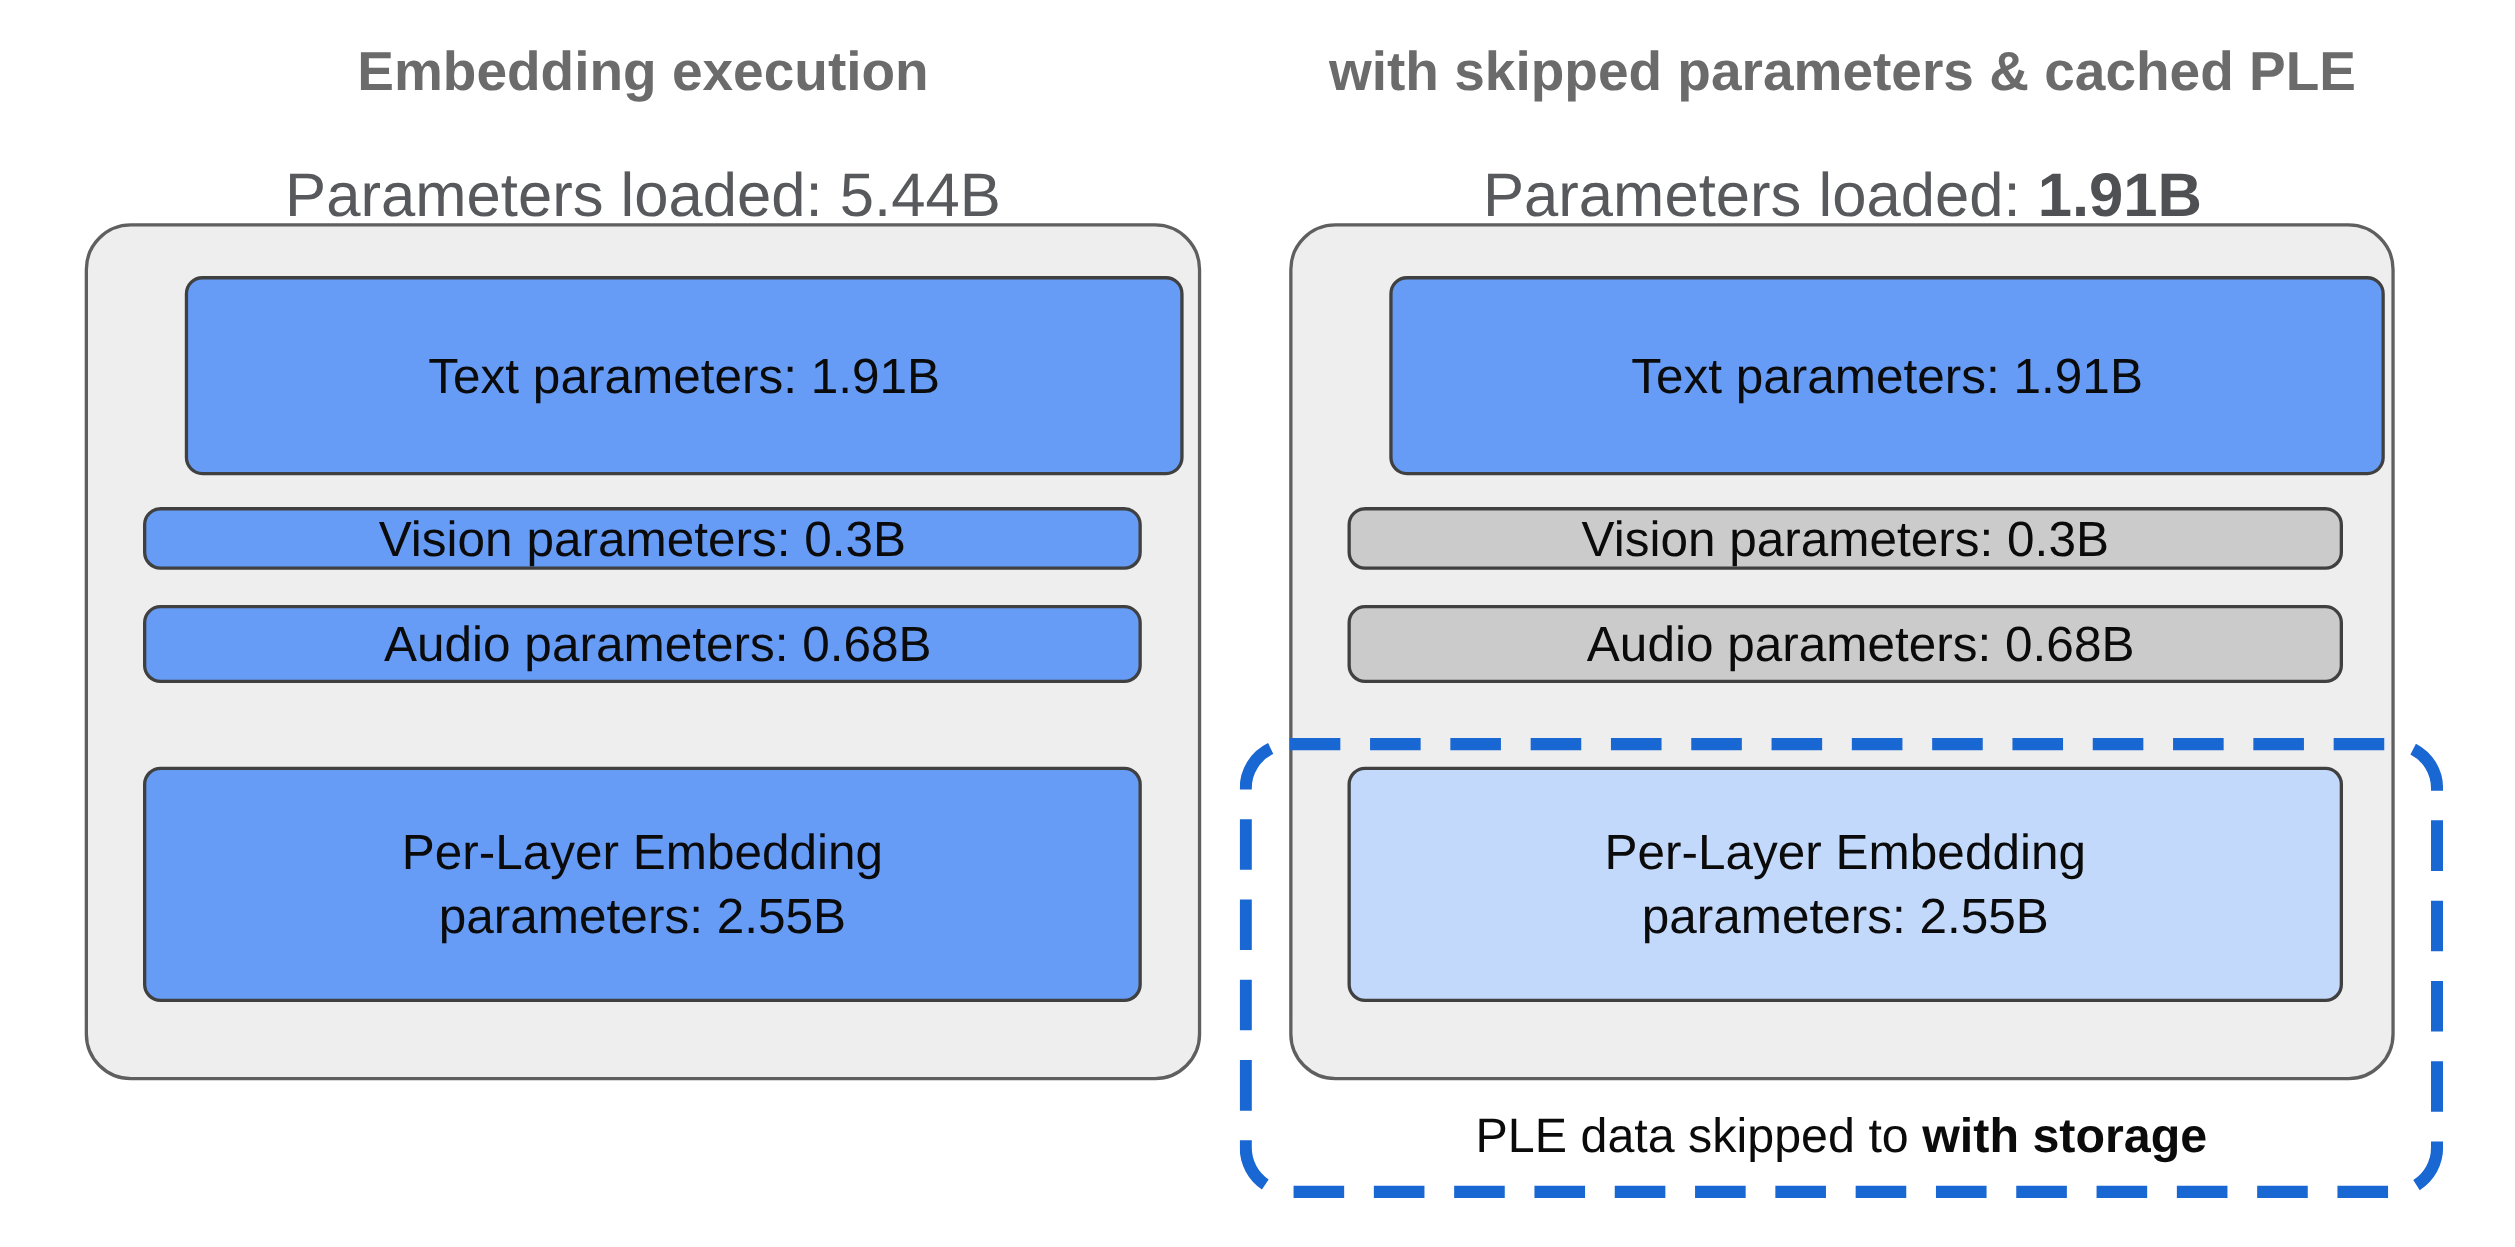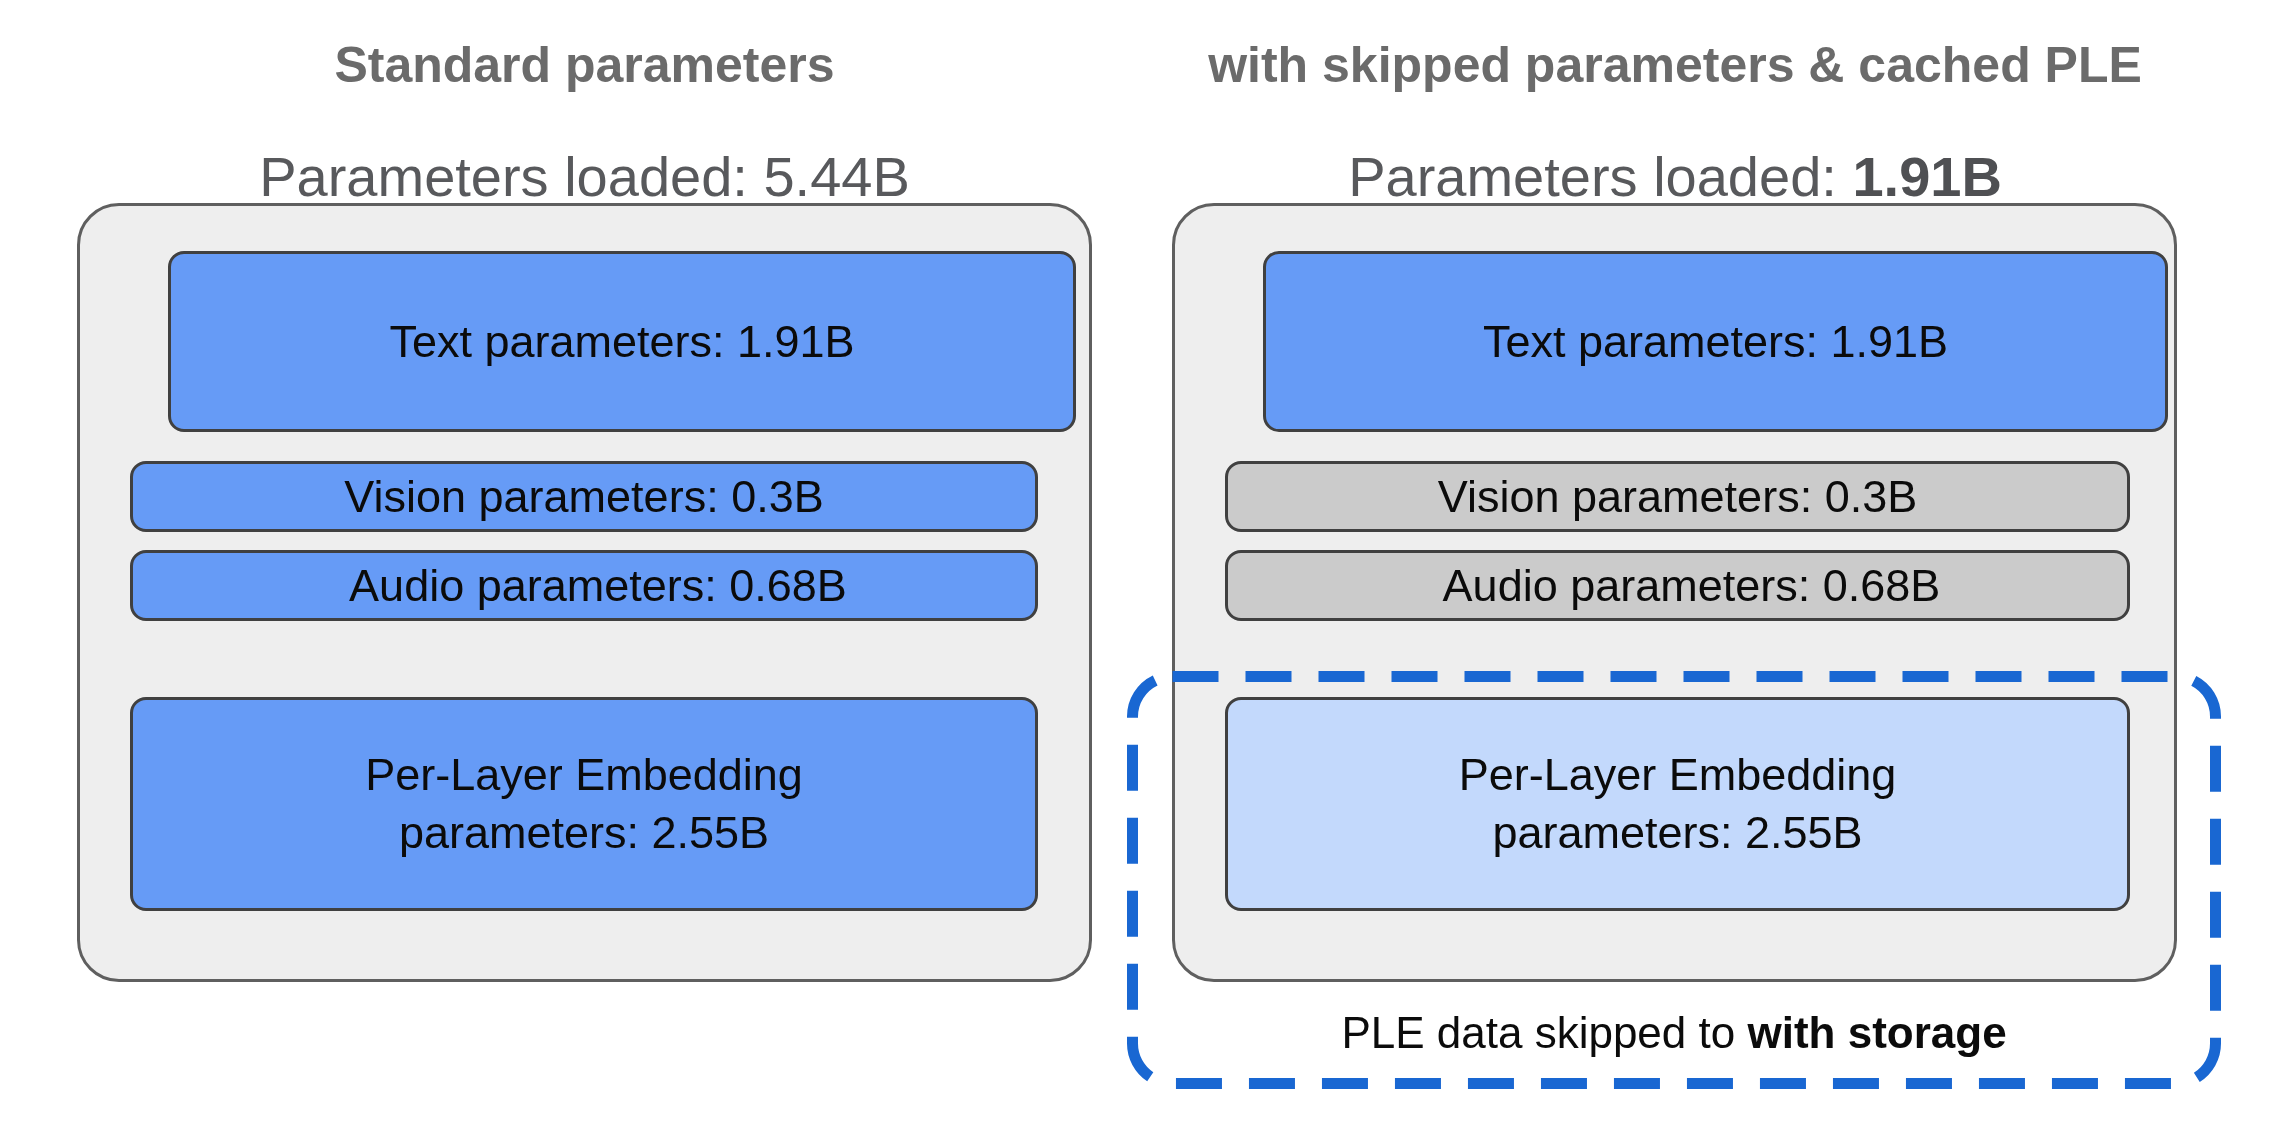--- a/index.html
+++ b/index.html
@@ -68,21 +68,21 @@
     text-align: center;
     font-size: 45px;
     line-height: 1.28;
     color: #0b0b0b;
     white-space: pre-line;
   }
   .container.left  .pbox { width: 908px; }
   .container.right .pbox { width: 905px; }
 
   .row-text   { top: 45px;  height: 181px; margin-left: 38px; }
-  .row-vision { top: 255px; height: 71px;  }
+  .row-vision { top: 255px; height: 57px;  }
   .row-audio  { top: 344px; height: 71px; padding-left: 28px;  }
   .row-ple    { top: 491px; height: 214px; }
 
   .fill-loaded  { background: #669bf6; }
   .fill-skipped { background: #cbcbcb; }
   .fill-cached  { background: #c3d9fc; }
 
   
   .dashed-svg {
     position: absolute;
@@ -104,21 +104,21 @@
     color: #0b0b0b;
     z-index: 6;
   }
   .cache-caption .bold-val { font-weight: 700; }
 </style>
 </head>
 <body>
 
 <div class="canvas">
 
-  <div class="col-title left">Standard parameters</div>
+  <div class="col-title left">Embedding execution</div>
 
   <div class="col-subtitle left">
     <span>Parameters loaded: </span><span>5.44B</span>
   </div>
 
   <div class="container left">
     <div class="pbox row-text fill-loaded">Text parameters: 1.91B</div>
     <div class="pbox row-vision fill-loaded">Vision parameters: 0.3B</div>
     <div class="pbox row-audio fill-loaded">Audio parameters: 0.68B</div>
     <div class="pbox row-ple fill-loaded">Per-Layer Embedding

